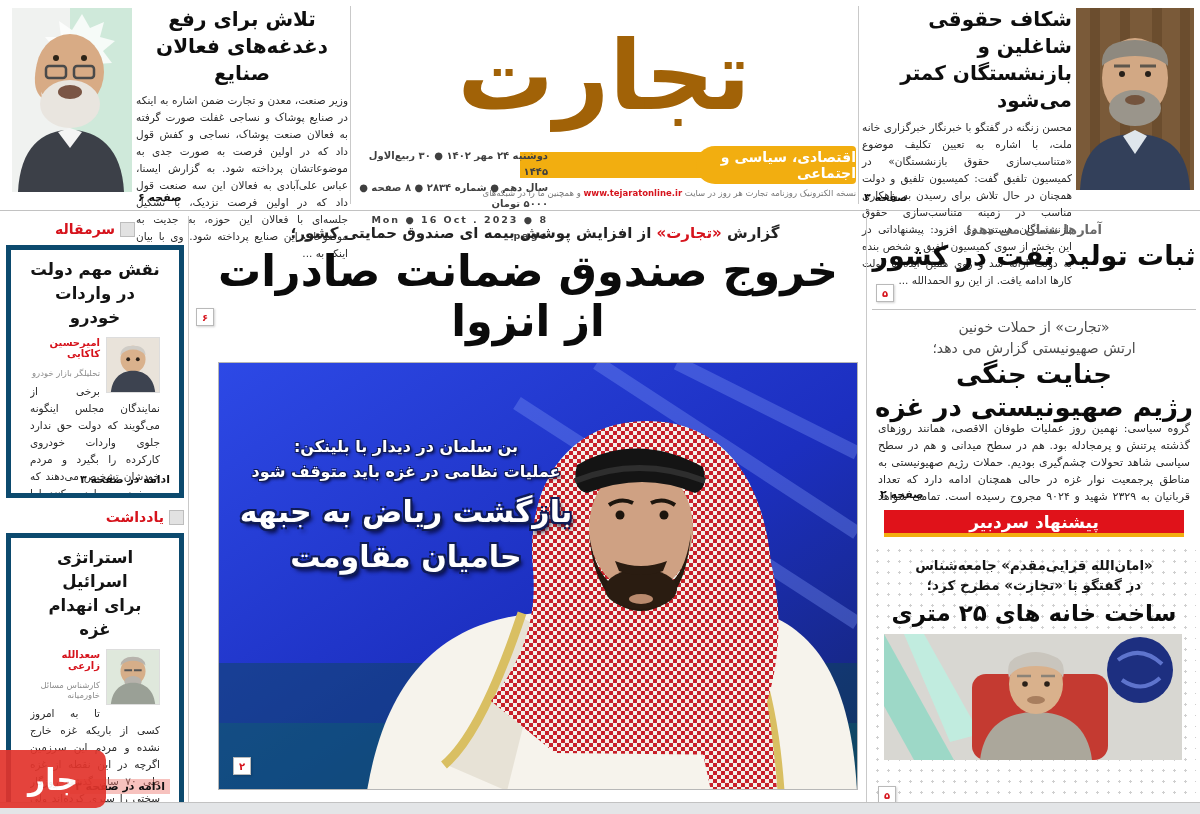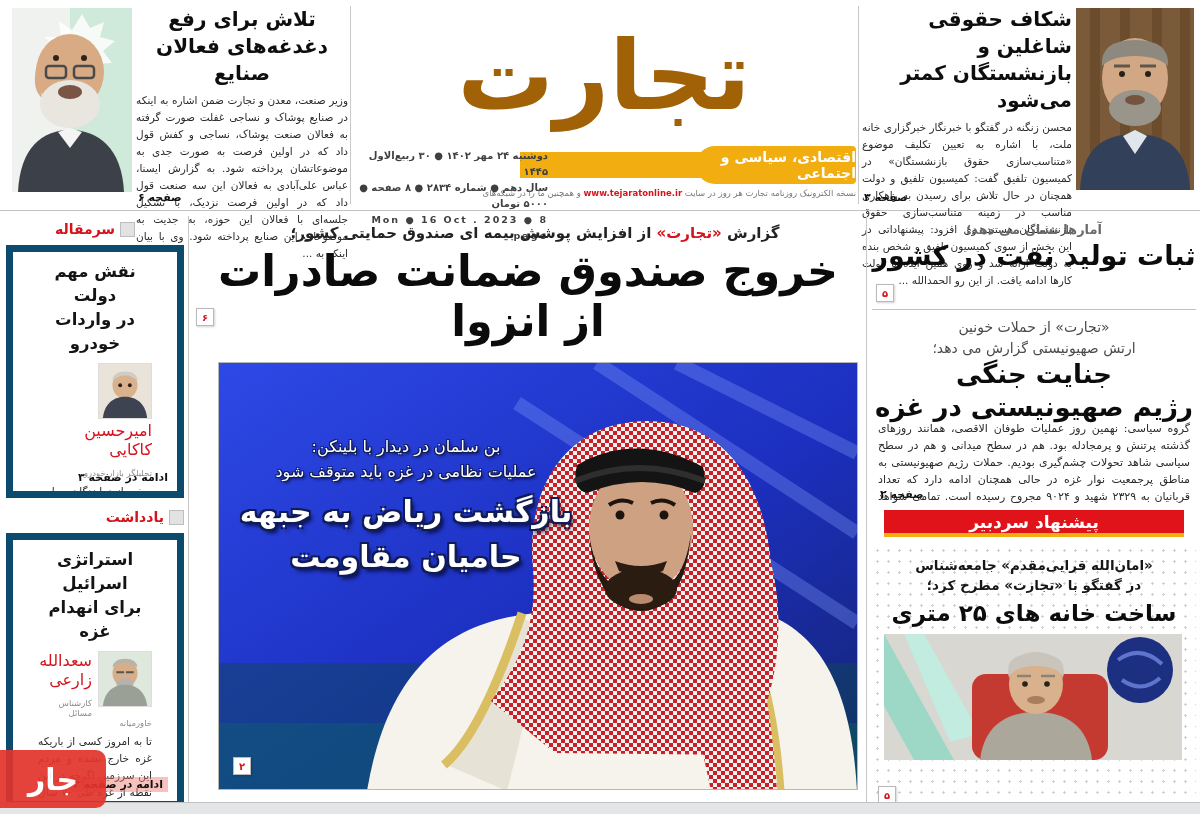--- a/index.html
+++ b/index.html
@@ -10,27 +10,27 @@
   .hline{position:absolute;height:1px;background:#c2c2c2}
   .jc{text-align:justify}
   .ctr{text-align:center}
   .pagebox{position:absolute;width:18px;height:18px;background:#fff;border:1px solid #b9b9b9;box-shadow:1px 1px 2px rgba(0,0,0,.18);
     color:#d6131c;font-size:10px;font-weight:bold;display:flex;align-items:center;justify-content:center}
   .kick{color:#6a6a6a;font-weight:600}
   .body-txt{font-size:10.5px;line-height:1.62;color:#2a2a2a}
   .pref{font-weight:bold;font-size:11px;color:#111}
   .sec-label{display:flex;align-items:center;gap:5px;font-size:14px;font-weight:800;color:#d6131c}
   .sec-sq{width:15px;height:15px;background:#e2e2e2;border:1px solid #bdbdbd;flex:0 0 auto}
-  .colbox{border:7px solid #0c4a6e;background:#fff;padding:8px 25px;overflow:hidden}
+  .colbox{border:5px solid #0c4a6e;background:#fff;padding:8px 19px;overflow:hidden}
   .col-hl{font-size:16.5px;font-weight:800;color:#141414;line-height:1.45;text-align:center}
-  .auth-name{color:#d6131c;font-weight:400;font-size:16px}
+  .auth-name{color:#d6131c;font-weight:700;font-size:10px}
   .auth-role{color:#8d8d8d;font-size:8.5px;margin-top:9px}
   .thumb{float:left;width:54px;height:56px;margin-right:6px;margin-bottom:2px;border:1px solid #ddd}
   .dotted{background-image:radial-gradient(#cfcfcf 1.1px,transparent 1.3px);background-size:11px 11px;background-color:#fff}
-  .ov-sub{font-size:16px;font-weight:400;color:#fff;line-height:1.55;
+  .ov-sub{font-size:16px;font-weight:700;color:#fff;line-height:1.55;
     text-shadow:1px 1px 0 #101c56,-1px 1px 0 #101c56,1px -1px 0 #101c56,-1px -1px 0 #101c56,2px 2px 3px rgba(0,0,30,.8)}
   .ov-big{font-size:30px;font-weight:900;color:#fff;line-height:1.5;
     text-shadow:2px 2px 0 #101c56,-2px 2px 0 #101c56,2px -2px 0 #101c56,-2px -2px 0 #101c56,3px 4px 4px rgba(0,0,30,.85)}
   .red{color:#d6131c}
 </style>
 </head>
 <body>
 
 <div class="vline" style="left:350px;top:6px;height:198px"></div>
 <div class="vline" style="left:858px;top:6px;height:198px"></div>

